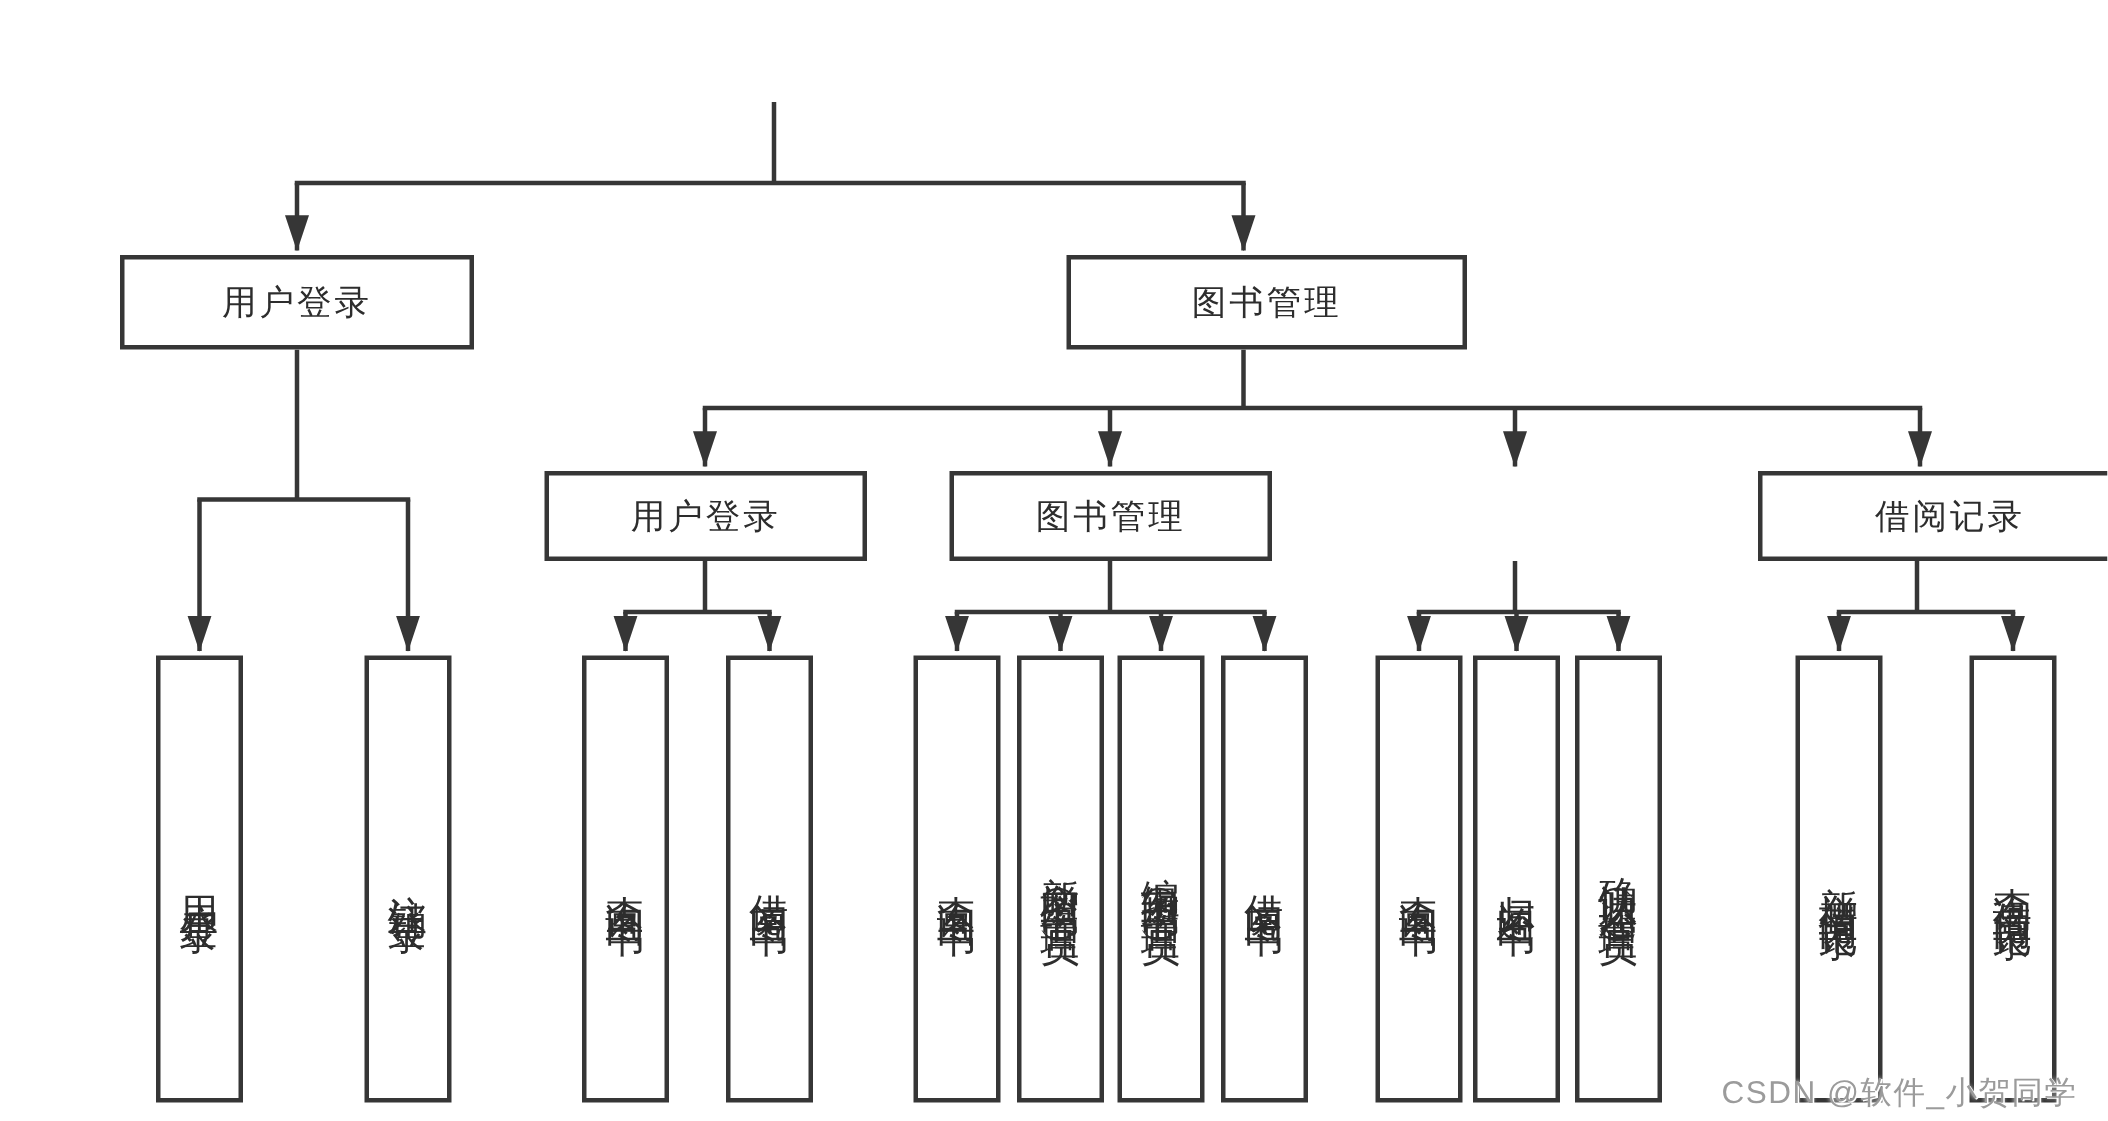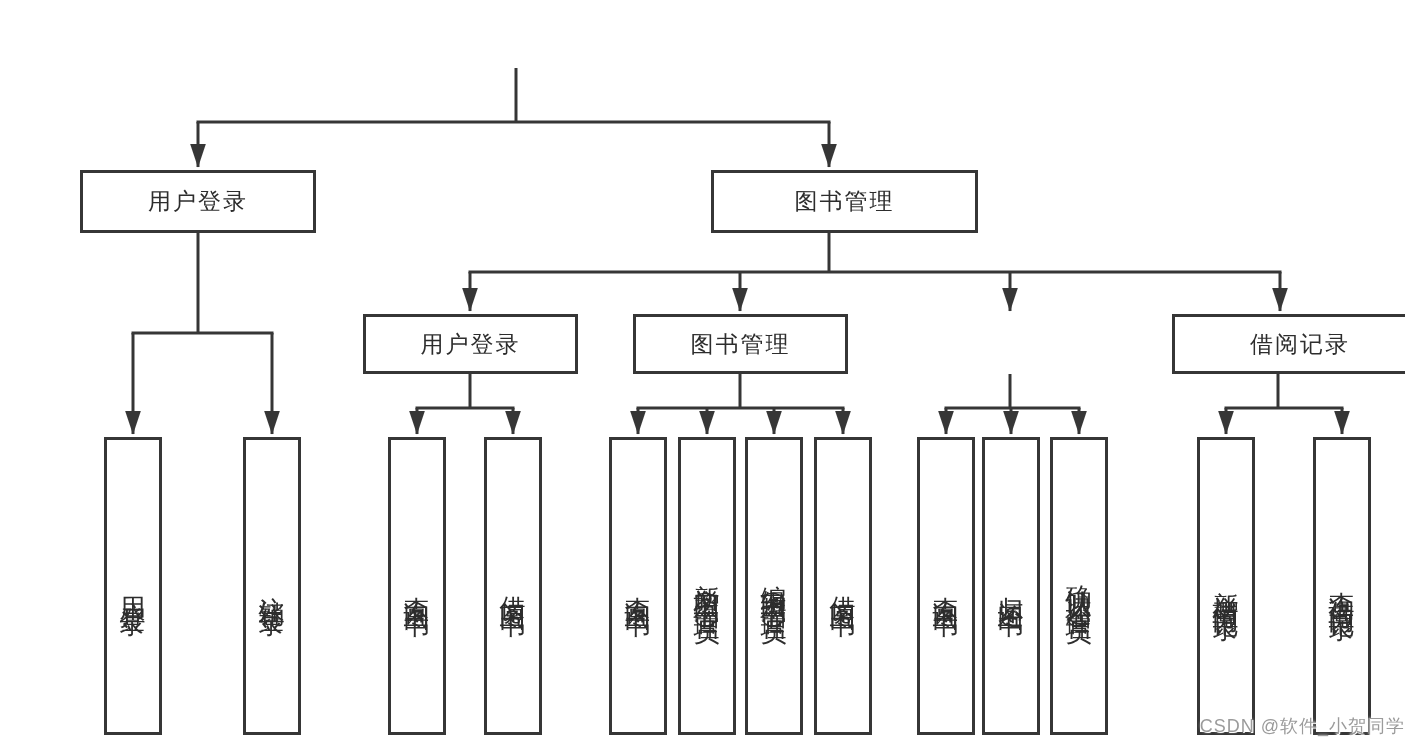--- a/index.html
+++ b/index.html
@@ -44,23 +44,23 @@
   .vnode .vtext {
     writing-mode: vertical-rl;
     text-orientation: mixed;
     font-size: 26px;
     line-height: 1.0;
     letter-spacing: 5px;
   }
   .watermark {
     position: absolute;
     z-index: 3;
-    right: 0;
+    right: 20px;
     top: 714px;
-    font-size: 18px;
+    font-size: 21px;
     letter-spacing: 1px;
     color: var(--wm);
     text-shadow: 0 0 3px #ffffff, 1px 1px 0 #ffffff;
     white-space: nowrap;
   }
 </style>
 </head>
 <body>
 
 <div class="stage">

